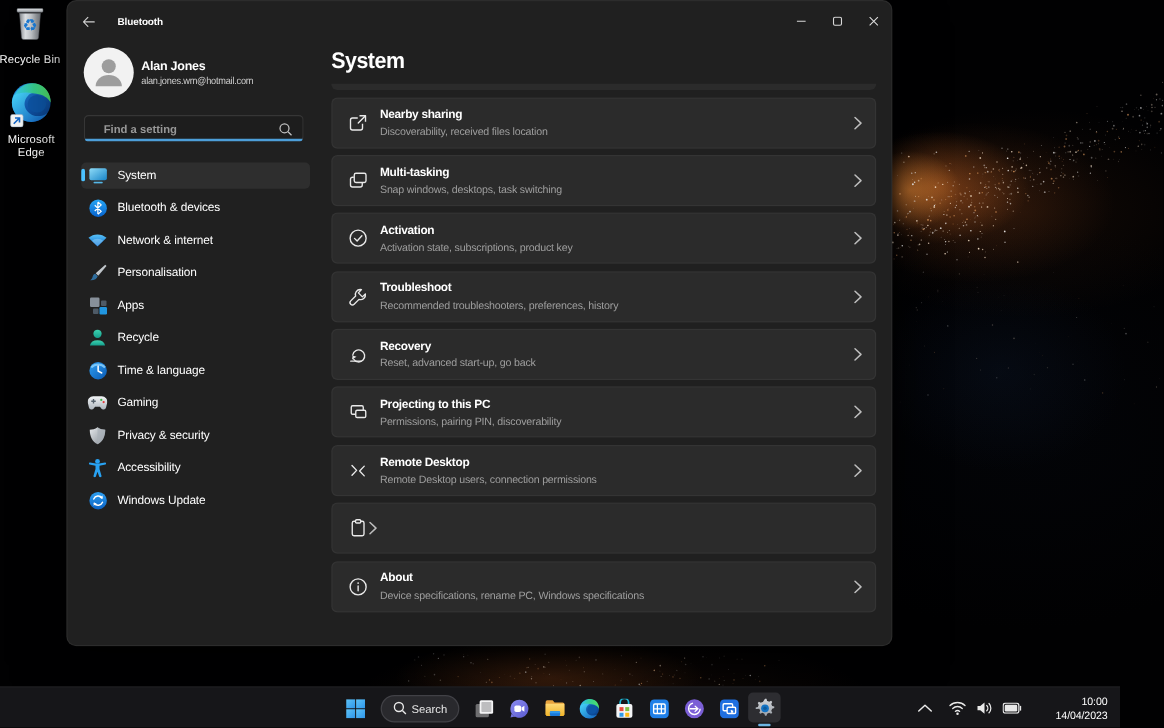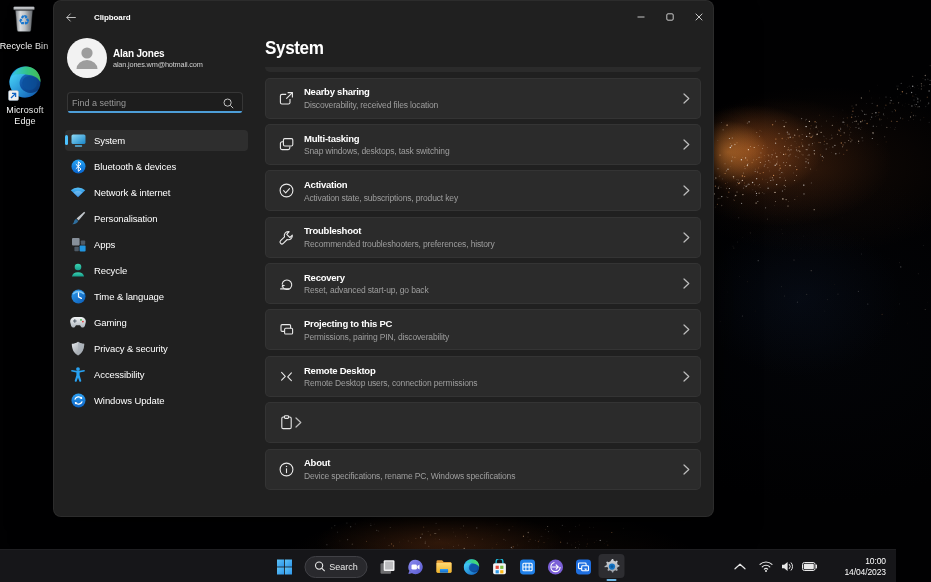--- a/index.html
+++ b/index.html
@@ -45,21 +45,21 @@
   .profile { position:absolute; left:13px; top:5px; display:flex; align-items:center; }
   .avatar { width:40px; height:40px; border-radius:50%; background:#f2f2f2; position:relative; overflow:hidden; flex:0 0 auto; }
   .profile-text { margin-left:6px; }
   .profile-name { font-size:10px; font-weight:700; color:#ffffff; line-height:13px; letter-spacing:-0.2px; }
   .profile-email { font-size:8px; color:#cfcfcf; line-height:10px; letter-spacing:-0.2px; transform:scaleX(0.92); transform-origin:left; }
   .searchbox { position:absolute; left:13px; top:59px; width:176px; height:21px;
       background:#1d1d1d; border:1px solid #363636; border-bottom:none; border-radius:4px;
       display:flex; align-items:center; }
   .searchbox:after { content:""; position:absolute; left:0; right:0; bottom:0; height:2px;
       background:#4d9ed8; border-radius:0 0 4px 4px; }
-  .search-placeholder { font-size:9px; color:#989898; margin-left:4px; flex:1; }
+  .search-placeholder { font-size:9px; color:#989898; margin-left:15px; flex:1;font-weight:bold; }
   .search-icon-wrap { margin-right:8px; color:#c3c3c3; display:flex; }
   .nav { position:absolute; left:11px; top:94px; width:183px; }
   .nav-item { position:relative; height:26px; display:flex; align-items:center; border-radius:4px; }
   .nav-item .nav-bg { position:absolute; inset:2.5px 0; border-radius:4px; }
   .nav-item.selected .nav-bg { background:#2e2e2e; }
   .nav-item.selected .nav-pill { position:absolute; left:0; top:8px; width:3px; height:10px;
       border-radius:2px; background:#4cc2ff; }
   .nav-ico { position:relative; width:16px; height:16px; margin-left:5px; display:flex;
       align-items:center; justify-content:center; flex:0 0 auto; }
   .nav-label { position:relative; font-size:9.5px; color:#ffffff; margin-left:8px; letter-spacing:-0.1px; }
@@ -875,21 +875,21 @@
     <span class="dlabel">Microsoft Edge</span>
   </div>
 
   <div class="window">
     <div class="titlebar">
       <div class="back-btn">
         <svg width="10" height="9" viewBox="0 0 10 9">
             <path d="M4.3 0.9 L0.8 4.5 L4.3 8.1 M1 4.5 H9.4" stroke="#cfcfcf" stroke-width="0.9" fill="none" stroke-linecap="round" stroke-linejoin="round"></path>
           </svg>
       </div>
-      <span class="tb-title">Clipboard</span>
+      <span class="tb-title">Bluetooth</span>
       <div class="caption-btns">
         <div class="cap-btn">
           <svg width="8" height="8" viewBox="0 0 8 8">
               <path d="M0.5 4 H7.5" stroke="#d9d9d9" stroke-width="0.9"></path>
             </svg>
         </div>
         <div class="cap-btn">
           <svg width="8" height="8" viewBox="0 0 8 8">
               <rect x="0.8" y="0.8" width="6.4" height="6.4" rx="1.2" stroke="#d9d9d9" stroke-width="0.9" fill="none"></rect>
             </svg>

